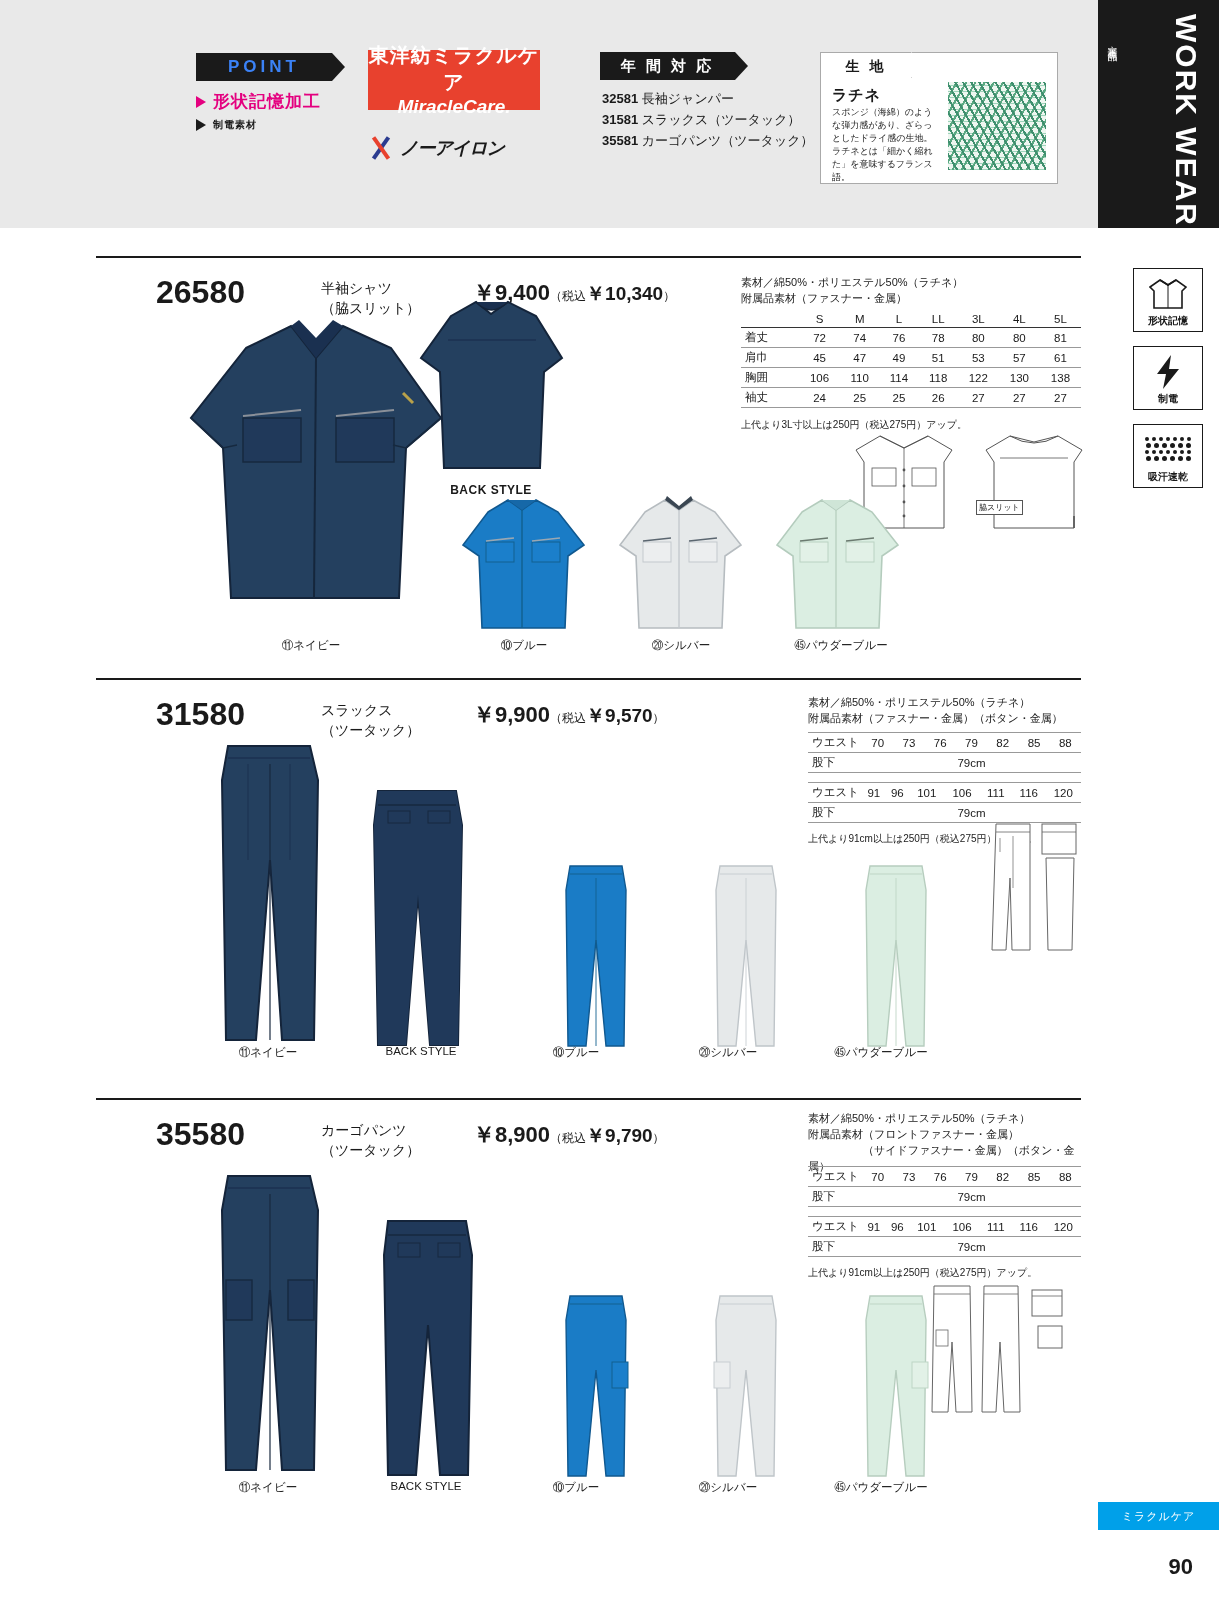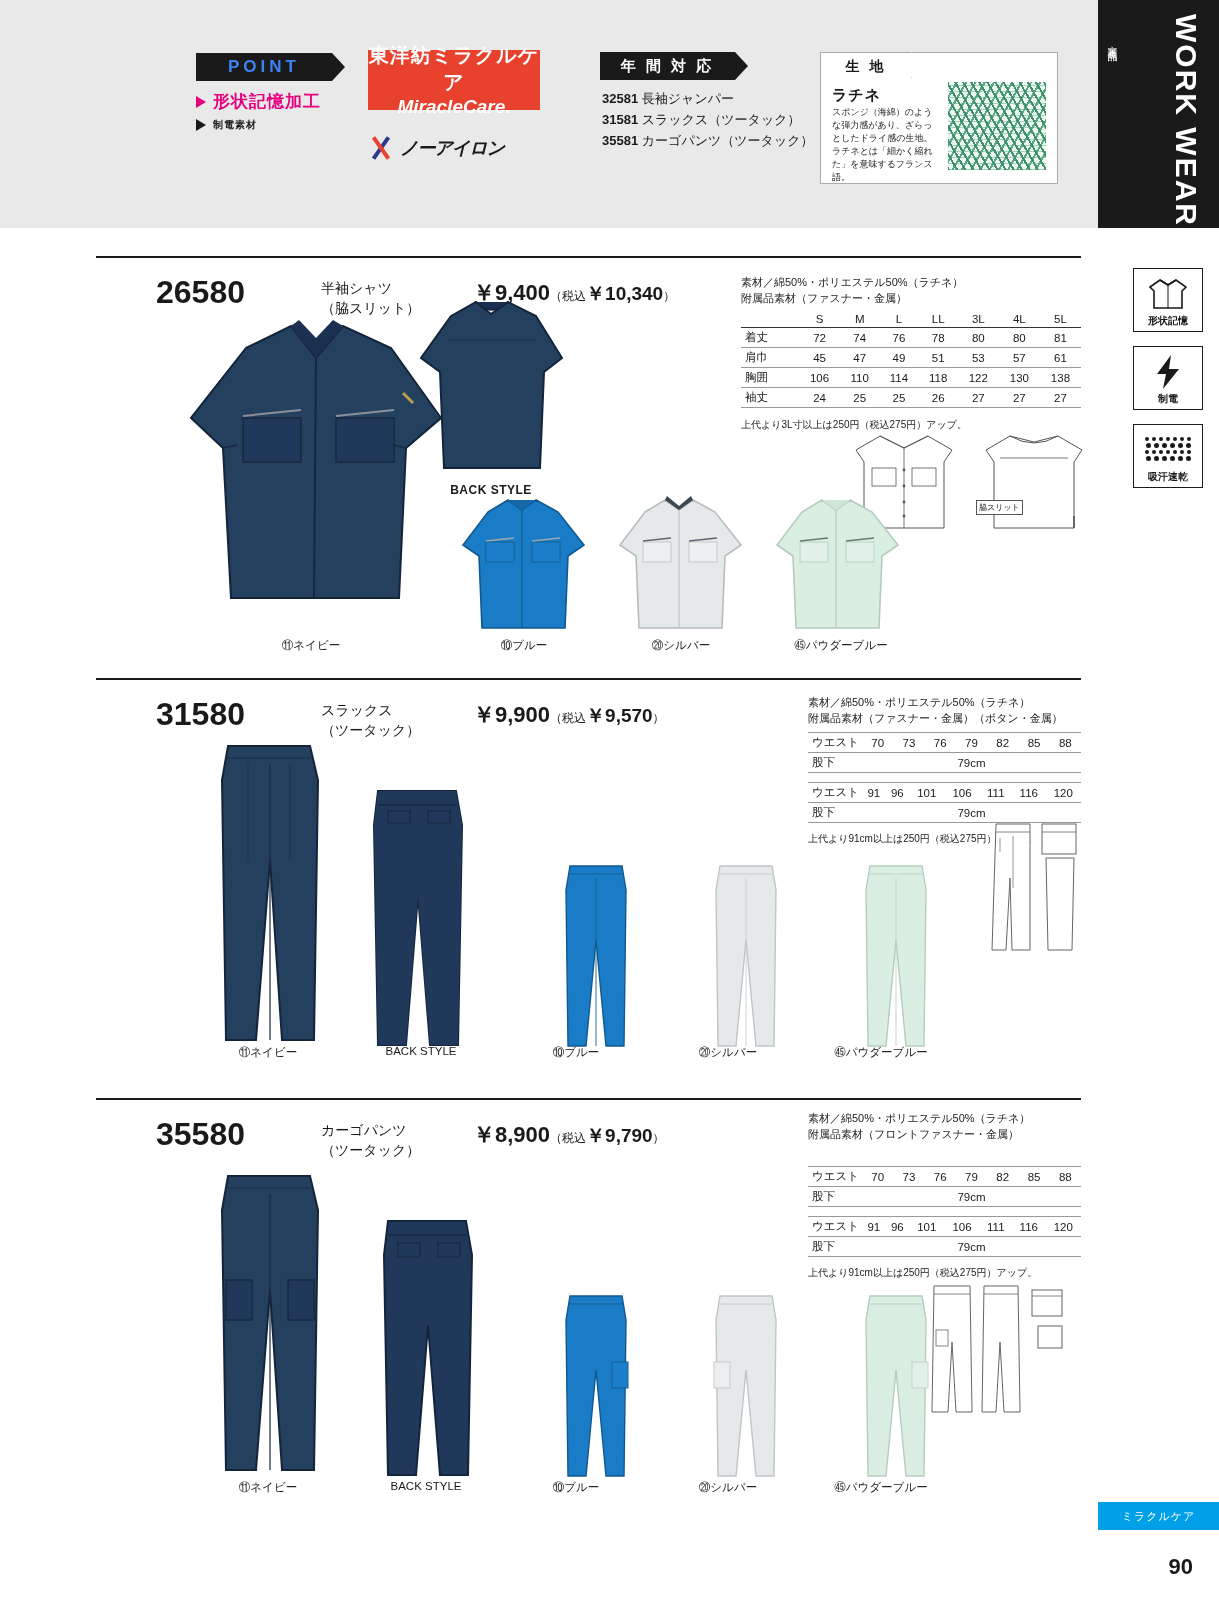--- a/index.html
+++ b/index.html
@@ -583,20 +583,21 @@
   <div style="position:absolute;left:225px;top:10px;" class="pname">
     <div>カーゴパンツ</div>
     <div>（ツータック）</div>
   </div>
   <div style="position:absolute;left:377px;top:10px;white-space:nowrap;" class="price">
     <span class="big">￥8,900</span><span class="tax">（税込</span><span class="taxbig">￥9,790</span><span class="tax">）</span>
   </div>
   <div style="position:absolute;left:712px;top:0px;" class="matinfo">
     <div>素材／綿50%・ポリエステル50%（ラチネ）</div>
     <div>附属品素材（フロントファスナー・金属）</div>
+    <div>　　　　　（サイドファスナー・金属）（ボタン・金属）</div>
   </div>
 
   <table class="size" style="position:absolute;left:712px;top:56px;width:273px;">
     <tbody>
         <tr>
       <td class="rowlab" style="width:54px;">ウエスト</td>
       <td>70</td>
       <td>73</td>
       <td>76</td>
       <td>79</td>

